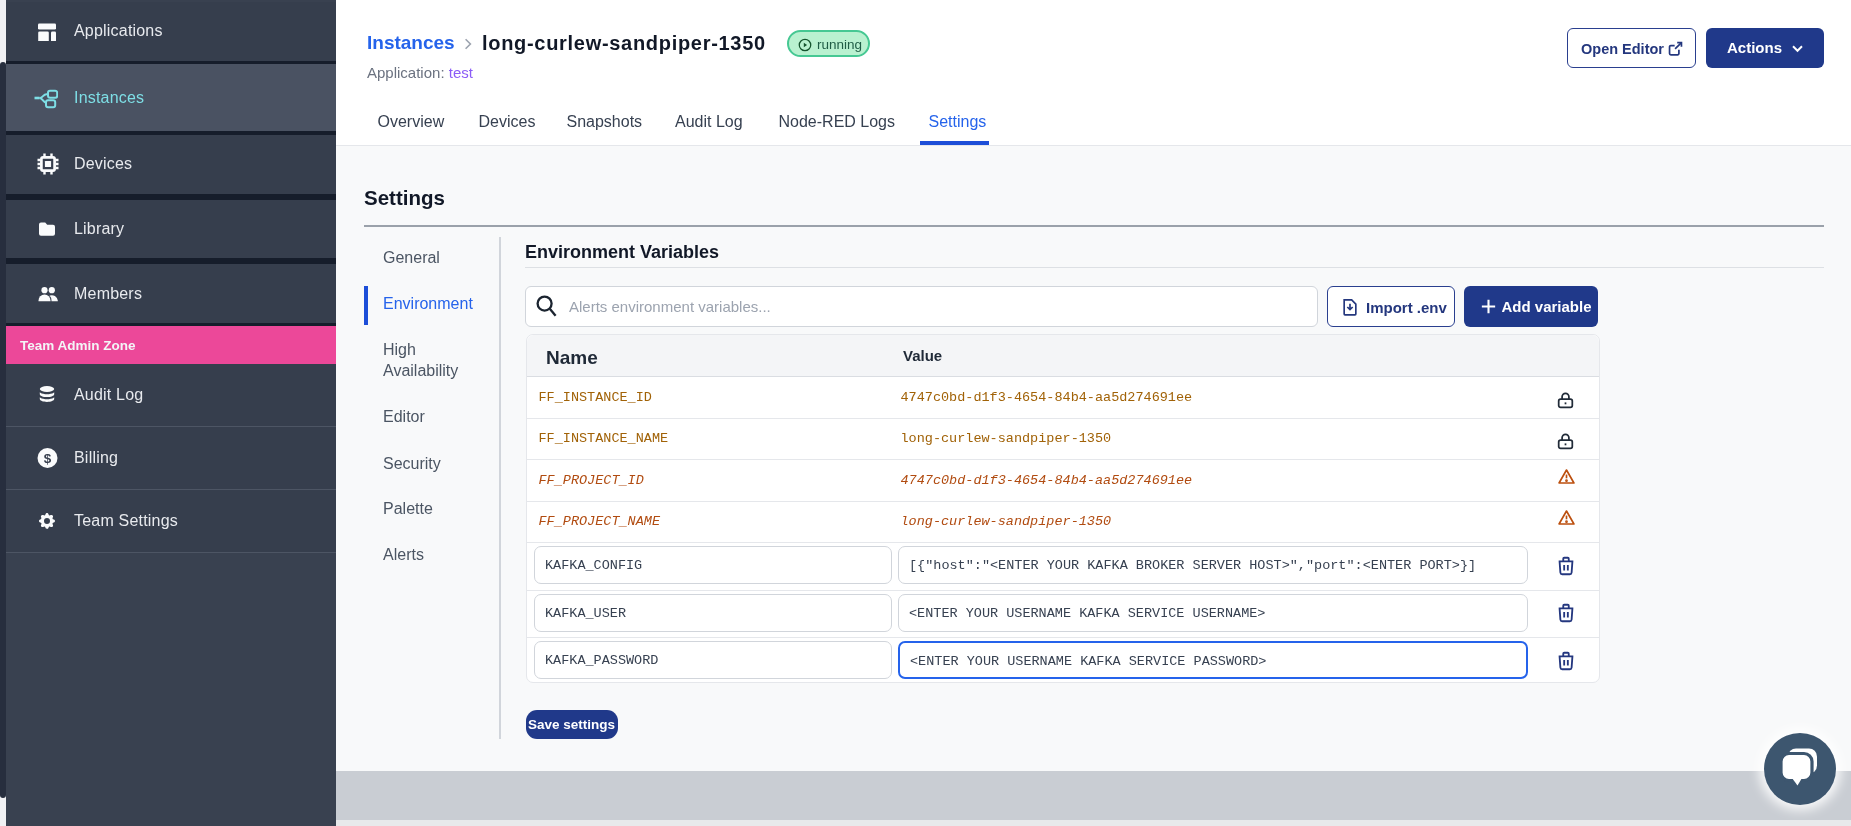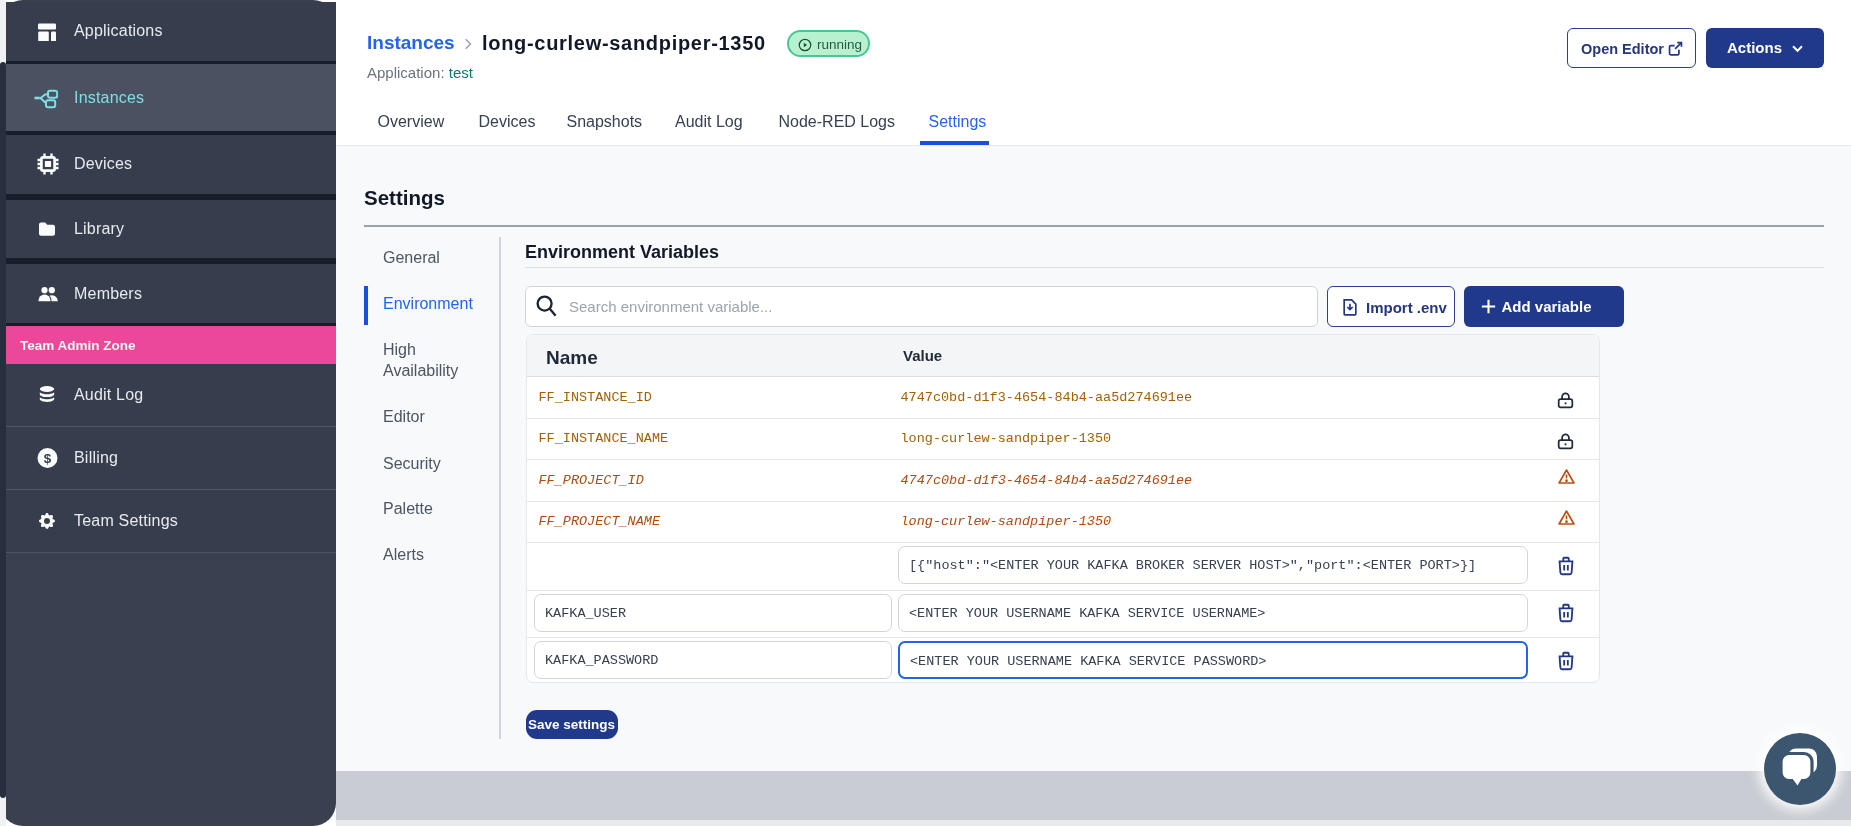--- a/index.html
+++ b/index.html
@@ -2,21 +2,21 @@
 <html><head>
 <meta charset="utf-8">
 <style>
 * { margin:0; padding:0; box-sizing:border-box; }
 html,body { width:1851px; height:826px; overflow:hidden; }
 body { font-family:"Liberation Sans", sans-serif; background:#ffffff; position:relative; }
 .abs { position:absolute; }
 .mono { font-family:"Liberation Mono", monospace; }
 
 
-#sidebar { position:absolute; left:0; top:0; width:336px; height:826px; background:#394150;border-radius:23px; }
+#sidebar { position:absolute; left:0; top:0; width:336px; height:826px; background:#394150; }
 .navitem { position:absolute; left:0; width:336px; background:#363E4D; color:#E8EAEE; }
 .navitem .lbl { position:absolute; left:74px; top:50%; transform:translateY(-50%); font-size:16px; letter-spacing:0.2px; }
 .navitem svg { position:absolute; left:37px; top:50%; transform:translateY(-50%); }
 .navsep { position:absolute; left:0; width:336px; background:#161D2B; }
 
 #sbtrack { position:absolute; left:0; top:0; width:6px; height:826px; background:#F1F1F4; }
 #sbthumb { position:absolute; left:0; top:62px; width:6px; height:736px; background:#272E3E; border-radius:3px; }
 
 
 #header { position:absolute; left:336px; top:0; width:1515px; height:146px; background:#ffffff; }
@@ -139,21 +139,21 @@
   <div class="abs" style="left:146px; top:31.5px; font-size:20px; font-weight:bold; color:#111827; letter-spacing:0.7px;">long-curlew-sandpiper-1350</div>
 
   <div class="abs" style="left:451px; top:30px; width:83px; height:27px; background:#B9F1D0; border:2px solid #46C893; border-radius:13.5px;">
     <svg class="abs" style="left:9px; top:5.5px;" width="14" height="14" viewBox="0 0 20 20" fill="none" stroke="#14532D" stroke-width="1.8">
       <circle cx="10" cy="10" r="8.2"></circle>
       <path d="M8.3 6.8 L13 10 L8.3 13.2 Z" fill="#14532D" stroke="none"></path>
     </svg>
     <span class="abs" style="left:28px; top:5px; font-size:13.5px; color:#1F5C45;">running</span>
   </div>
 
-  <div class="abs" style="left:31px; top:64px; font-size:15px; color:#6B7280;">Application: <span style="color:#0f766e;">test</span></div>
+  <div class="abs" style="left:31px; top:64px; font-size:15px; color:#6B7280;">Application: <span style="color:#8b5cf6;">test</span></div>
 
   <div class="abs" style="left:41.5px; top:113px; font-size:16px; color:#374151;">Overview</div>
   <div class="abs" style="left:142.5px; top:113px; font-size:16px; color:#374151;">Devices</div>
   <div class="abs" style="left:230.5px; top:113px; font-size:16px; color:#374151;">Snapshots</div>
   <div class="abs" style="left:339px; top:113px; font-size:16px; color:#374151;">Audit Log</div>
   <div class="abs" style="left:442.5px; top:113px; font-size:16px; color:#374151;">Node-RED Logs</div>
   <div class="abs" style="left:592.5px; top:113px; font-size:16px; color:#2563EB;">Settings</div>
   <div class="abs" style="left:584px; top:141px; width:68.5px; height:4px; background:#1D4ED8;"></div>
   <div class="abs" style="left:0; top:144.5px; width:1515px; height:1.5px; background:#E5E7EB;"></div>
 
@@ -187,32 +187,32 @@
   <div class="abs" style="left:163px; top:91px; width:1.5px; height:502px; background:#D1D5DB;"></div>
 
   <div class="abs" style="left:189px; top:96px; font-size:18px; font-weight:bold; color:#111827;">Environment Variables</div>
   <div class="abs" style="left:189px; top:121px; width:1299px; height:1px; background:#DDE0E4;"></div>
 
   <div class="abs" style="left:189px; top:140px; width:793px; height:41px; background:#fff; border:1px solid #D1D5DB; border-radius:6px;">
     <svg class="abs" style="left:10px; top:8px;" width="24" height="24" viewBox="0 0 24 24" fill="none" stroke="#1B2430" stroke-width="2.3">
         <circle cx="8.6" cy="8.6" r="7"></circle>
         <path d="M13.8 13.8 L19.6 20.8"></path>
       </svg>
-    <span class="abs" style="left:43px; top:11px; font-size:15px; color:#9CA3AF;">Search environment variable...</span>
+    <span class="abs" style="left:43px; top:11px; font-size:15px; color:#9CA3AF;">Alerts environment variables...</span>
   </div>
 
   <div class="btn-outline abs" style="left:991px; top:140px; width:128px; height:41px;">
     <svg class="abs" style="left:12px; top:10px;" width="20" height="20" viewBox="0 0 24 24" fill="none" stroke="#24377E" stroke-width="2">
       <path d="M5 3.5 h9 l5 5 V20.5 a1 1 0 0 1 -1 1 H6 a1 1 0 0 1 -1 -1 z"></path>
       <path d="M12 8 v7 M8.8 12 l3.2 3.2 L15.2 12"></path>
     </svg>
     <span class="abs" style="left:38px; top:12px; font-size:15px;">Import .env</span>
   </div>
 
-  <div class="btn-navy abs" style="left:1127.5px; top:140px; width:160px; height:41px;">
+  <div class="btn-navy abs" style="left:1127.5px; top:140px; width:134px; height:41px;">
     <svg class="abs" style="left:15px; top:11px;" width="19" height="19" viewBox="0 0 20 20" fill="none" stroke="#fff" stroke-width="2.2">
         <path d="M10 3 v14 M3 10 h14"></path>
       </svg>
     <span class="abs" style="left:38px; top:12px; font-size:15px;">Add variable</span>
   </div>
 
   <div class="abs" style="left:190px; top:188px; width:1074px; height:349px; background:#fff; border:1px solid #E5E7EB; border-radius:7px;">
     <div class="abs" style="left:0; top:0; width:100%; height:41.5px; background:#F4F5F7; border-bottom:1px solid #DADDE2; border-radius:7px 7px 0 0;">
       <span class="abs" style="left:19px; top:12px; font-size:19px; font-weight:bold; color:#1F2937;">Name</span>
       <span class="abs" style="left:376px; top:12px; font-size:15px; font-weight:bold; color:#1F2937;">Value</span>
@@ -250,20 +250,23 @@
       </svg>
 
     <span class="mono abs ora" style="left:11.5px; top:179px;">FF_PROJECT_NAME</span>
     <span class="mono abs ora" style="left:373.5px; top:179px;">long-curlew-sandpiper-1350</span>
     <svg class="abs warn" style="top:173px;" viewBox="0 0 24 24">
         <path d="M12 3.8 L21.4 20.2 H2.6 Z" stroke-linejoin="round"></path>
         <path d="M12 9.5 v4.8"></path>
         <circle cx="12" cy="17.3" r="0.7" fill="#BC4F0E"></circle>
       </svg>
 
+    <div class="abs inp" style="left:7px; top:211px; width:358px;">
+        <span>KAFKA_CONFIG</span>
+      </div>
     <div class="abs inp" style="left:371px; top:211px; width:630px;">
         <span>[{"host":"&lt;ENTER YOUR KAFKA BROKER SERVER HOST&gt;","port":&lt;ENTER PORT&gt;}]</span>
       </div>
     <svg class="abs trash" style="top:219.5px;" viewBox="0 0 24 24">
         <path d="M19 7 l-0.867 12.142 A2 2 0 0 1 16.138 21 H7.862 a2 2 0 0 1 -1.995 -1.858 L5 7 m5 4 v6 m4 -6 v6 m1 -10 V4 a1 1 0 0 0 -1 -1 h-4 a1 1 0 0 0 -1 1 v3 M4 7 h16"></path>
       </svg>
 
     <div class="abs inp" style="left:7px; top:258.5px; width:358px;text-align:right;">
         <span>KAFKA_USER</span>
       </div>

